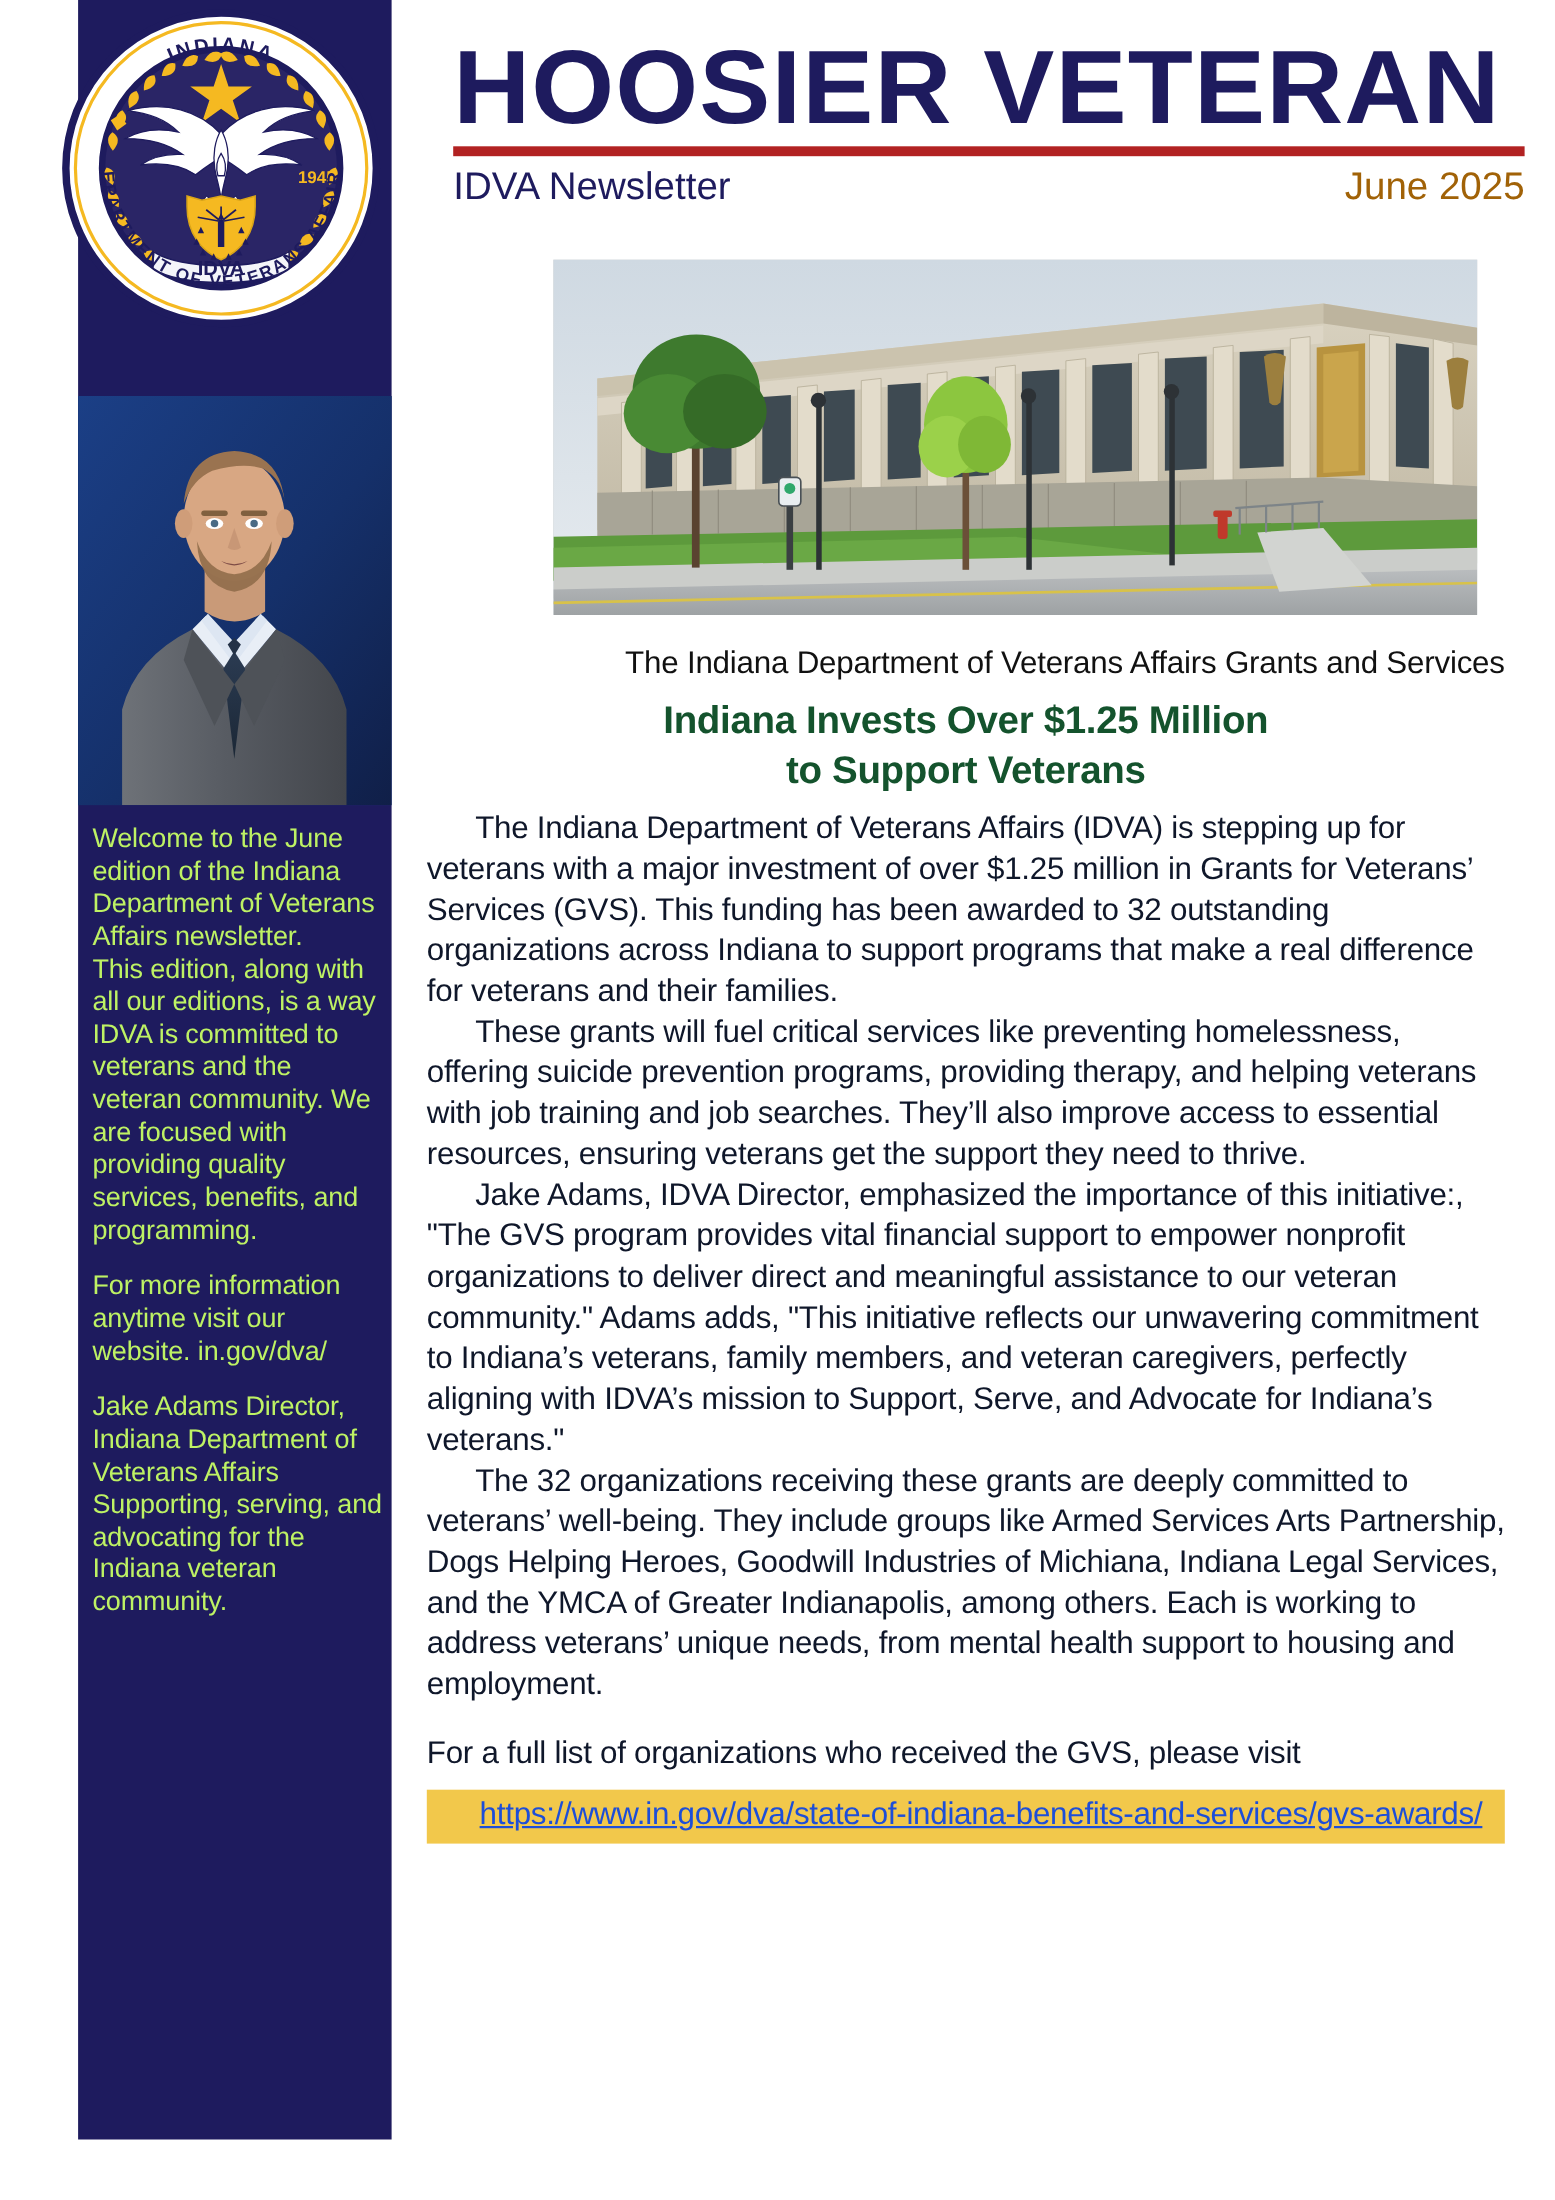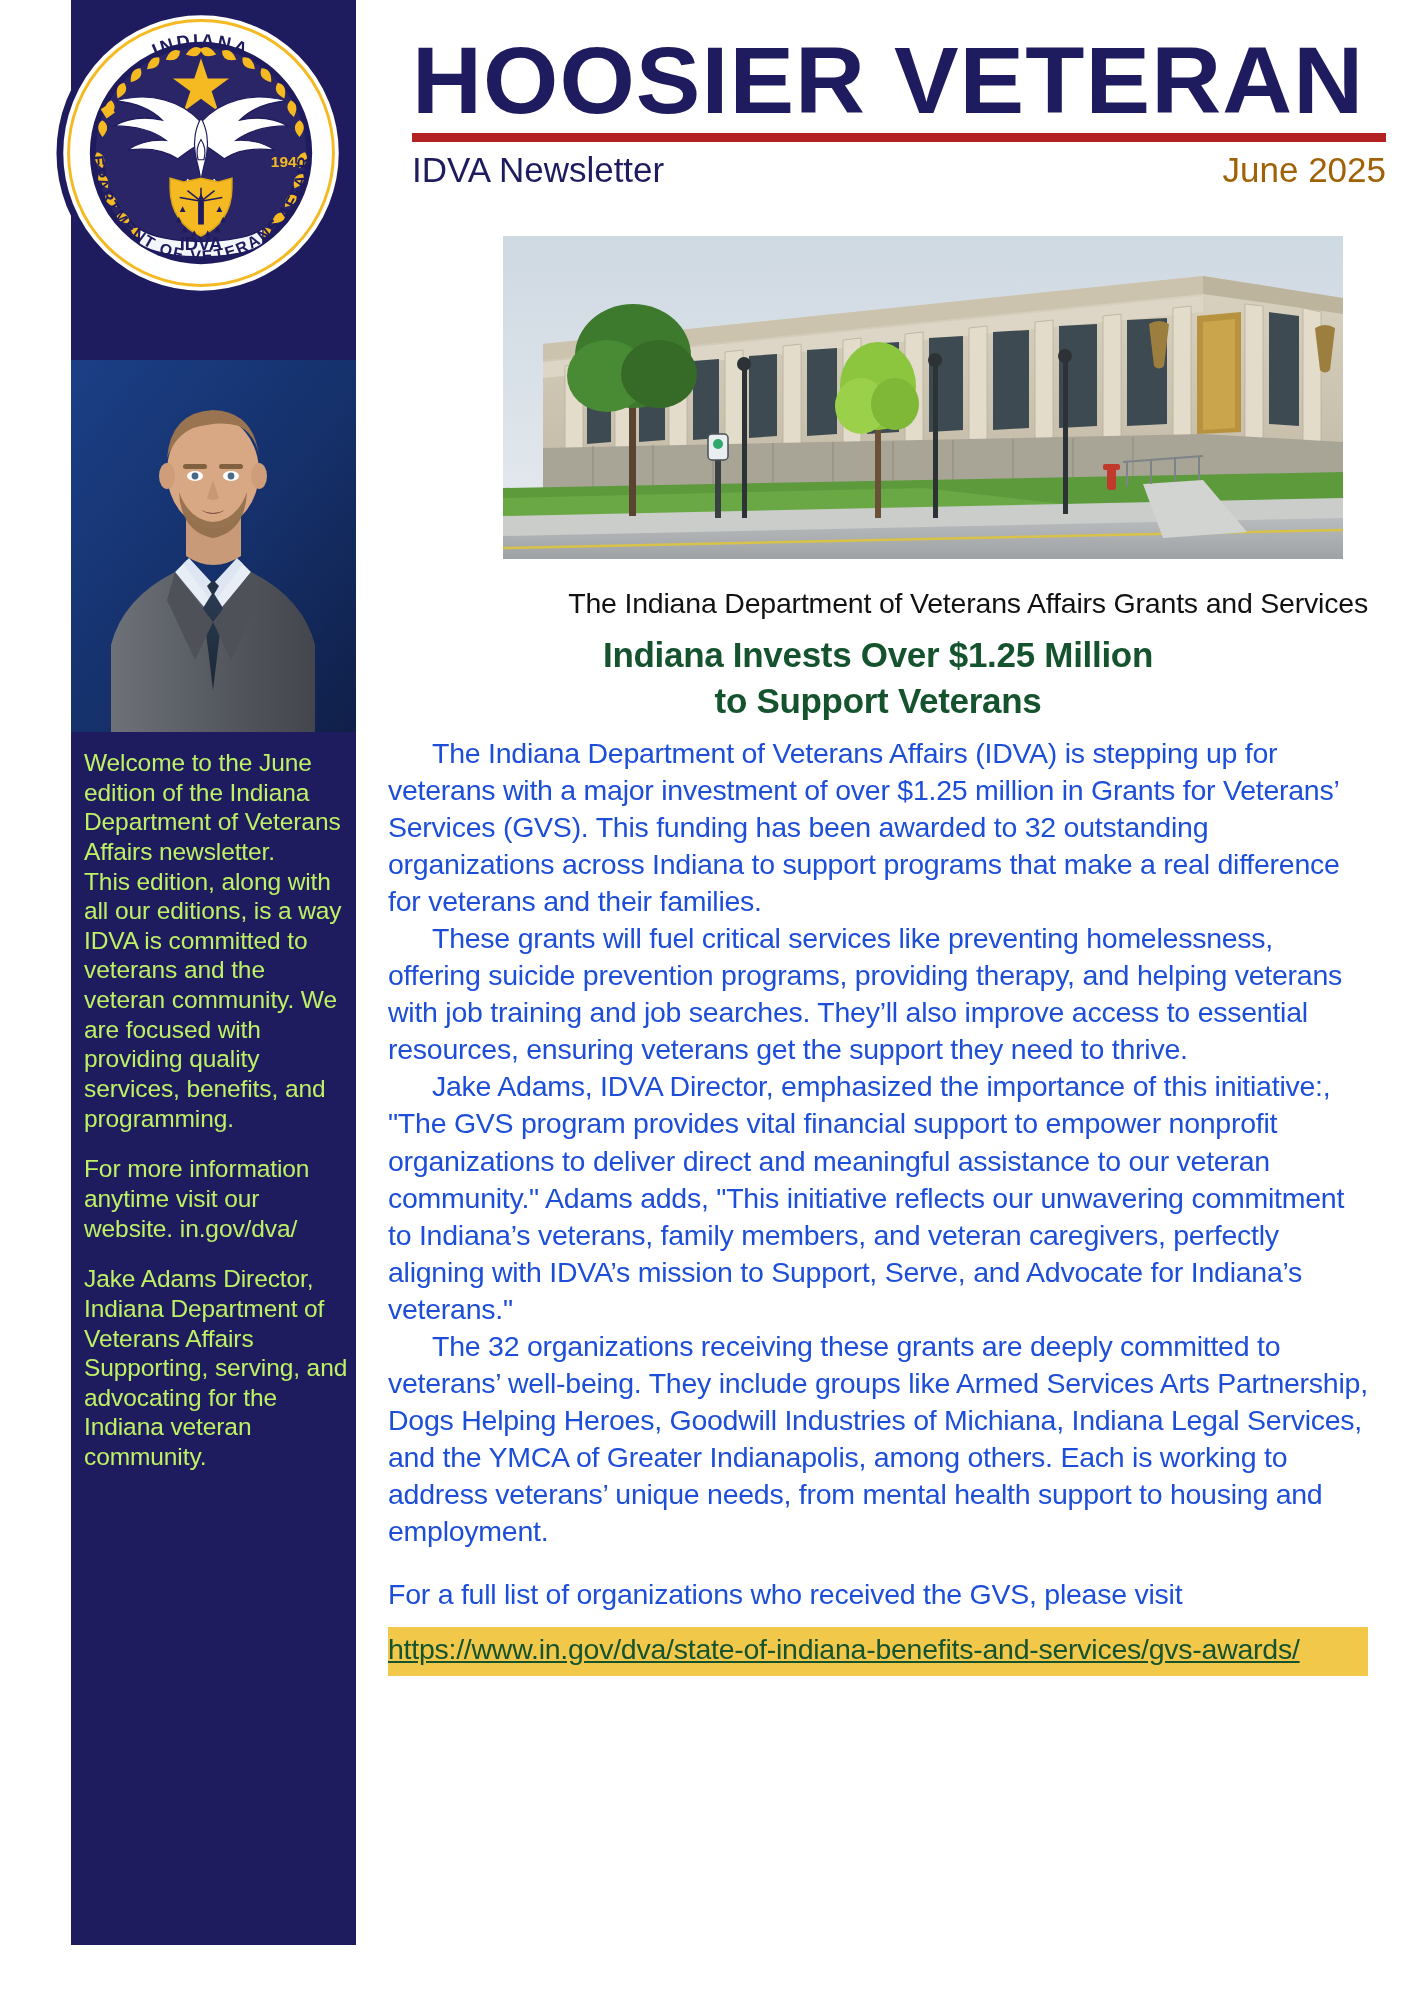--- a/index.html
+++ b/index.html
@@ -99,38 +99,39 @@
     font-size: 35px;
     color: #14532d;
     line-height: 1.30;
     margin-top: 12px;
     letter-spacing: -0.3px;
   }
   .body-copy {
     margin-top: 12px;
     font-size: 28.5px;
     line-height: 1.30;
-    color: #1d4ed8;
+    color: #0f172a;
     letter-spacing: -0.25px;
     text-align: left;
   }
   .body-copy p { text-indent: 44px; }
   .body-copy p.noindent { text-indent: 0; margin-top: 26px; }
   .url-line {
     margin-top: 14px;
     background: #f2c84b;
     padding: 4px 0 8px 0;
     width: 980px;
   }
   .url-line a, .url-line span.u {
     font-size: 28.5px;
-    color: #14532d;
+    color: #1d4ed8;
     text-decoration: underline;
     line-height: 1.30;
     letter-spacing: -0.25px;
+    margin-left: 48px;
   }
 </style>
 </head>
 <body>
 
 <div class="page">
 
   <div class="sidebar">
 
     <div class="seal-zone">

